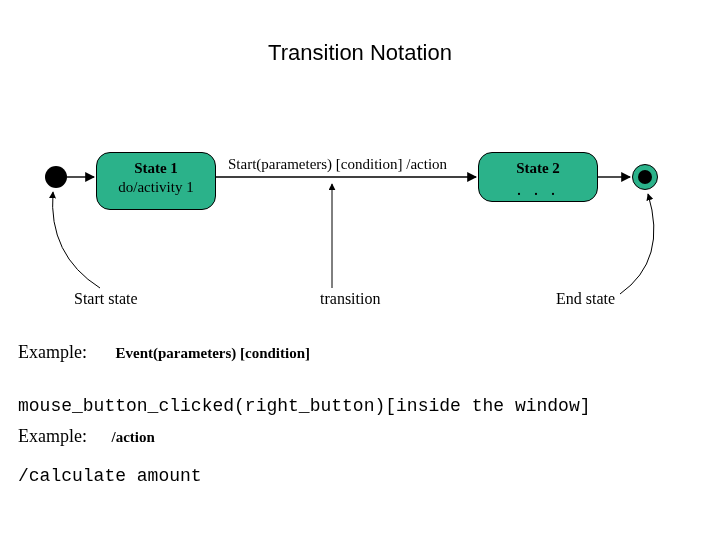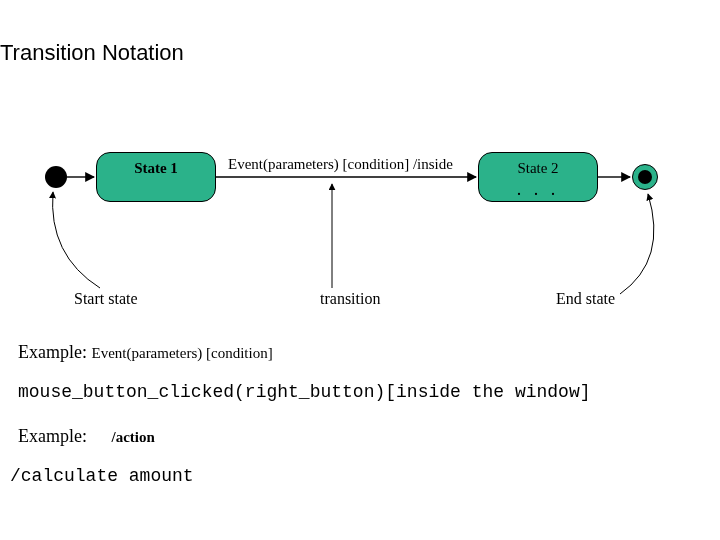--- a/index.html
+++ b/index.html
@@ -8,40 +8,41 @@
     width: 720px;
     height: 540px;
     background: #fff;
     font-family: "Times New Roman", Times, serif;
     position: relative;
   }
   .title {
     position: absolute;
     left: 0; right: 0;
     top: 40px;
+    text-align: center;
     font-family: Arial, Helvetica, sans-serif;
     font-size: 22px;
   }
   .start-dot {
     position: absolute;
     left: 45px; top: 166px;
     width: 22px; height: 22px;
     background: #000; border-radius: 50%;
   }
   .state-box {
     position: absolute;
     background: #2bb28a;
     border: 1px solid #000;
     border-radius: 14px;
     text-align: center;
     font-size: 15px;
     line-height: 1.25;
     padding-top: 6px;
   }
-  .state1 { left: 96px; top: 152px; width: 120px; height: 50px; }
+  .state1 { left: 96px; top: 152px; width: 120px; height: 58px; }
   .state2 { left: 478px; top: 152px; width: 120px; height: 50px; font-size: 15px; }
   .state2 .dots { font-size: 18px; letter-spacing: 4px; }
   .end-outer {
     position: absolute;
     left: 632px; top: 164px;
     width: 26px; height: 26px;
     border: 1px solid #000; border-radius: 50%;
     background: #2bb28a;
   }
   .end-inner {
@@ -56,54 +57,55 @@
     font-size: 15px;
   }
   .lbl {
     position: absolute;
     font-size: 16px;
   }
   .lbl-start { left: 74px;  top: 290px; }
   .lbl-trans { left: 300px; top: 290px; margin-left: 20px; }
   .lbl-end   { left: 556px; top: 290px; }
   .example1 { position: absolute; left: 18px; top: 342px; font-size: 18px; }
-  .example1 .sub { font-weight: normal; font-size: 15px; }
+  .example1 .sub { font-weight: bold; font-size: 15px; margin-left: 24px; }
   .mono1 {
-    position: absolute; left: 18px; top: 382px;
+    position: absolute; left: 18px; top: 396px;
     font-family: "Courier New", Courier, monospace;
     font-size: 18px; white-space: nowrap;
   }
   .example2 { position: absolute; left: 18px; top: 426px; font-size: 18px; }
   .example2 .sub { font-weight: bold; font-size: 15px; margin-left: 20px; }
   .mono2 {
-    position: absolute; left: 10px; top: 466px;
+    position: absolute; left: 18px; top: 466px;
     font-family: "Courier New", Courier, monospace;
     font-size: 18px;
   }
   svg.overlay {
     position: absolute; left: 0; top: 0;
     width: 720px; height: 540px;
     pointer-events: none;
   }
 </style>
 </head>
 <body>
 
 <div class="title">Transition Notation</div>
 
 <div class="start-dot"></div>
 
 <div class="state-box state1">
   <div style="font-weight:bold">State 1</div>
+  <div>do/activity 1</div>
 </div>
 
-<div class="trans-text">Event(parameters) [condition] /inside</div>
+<div class="trans-text">Start(parameters) [condition] /action</div>
 
 <div class="state-box state2">
-  <div style="font-weight:normal">State 2</div>
+  <div style="font-weight:bold">State 2</div>
   <div class="dots">. . .</div>
 </div>
 
 <div class="end-outer"></div>
 <div class="end-inner"></div>
 
 <div class="lbl lbl-start">Start state</div>
 <div class="lbl lbl-trans">transition</div>
 <div class="lbl lbl-end">End state</div>
 

